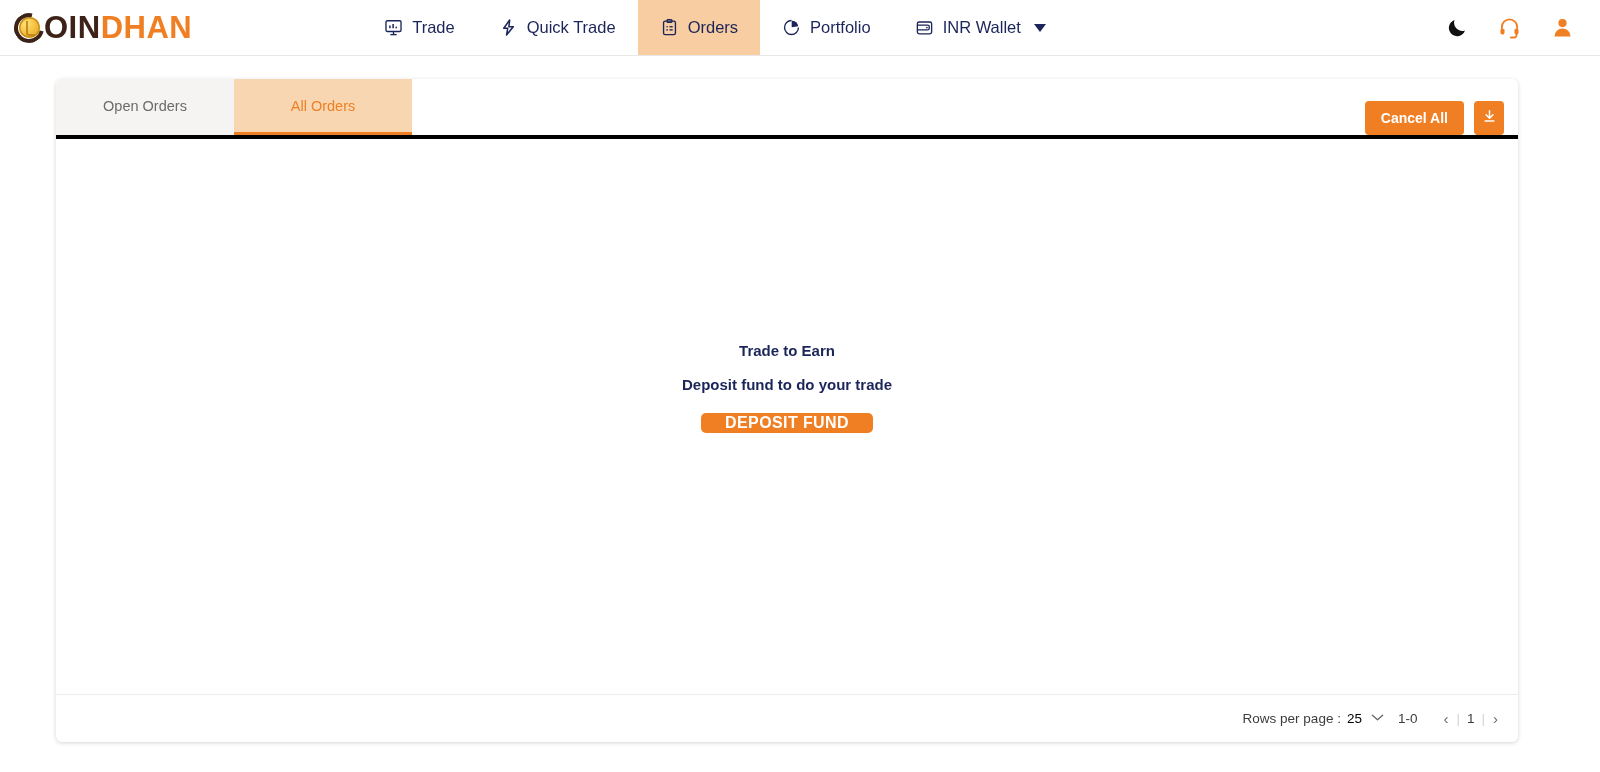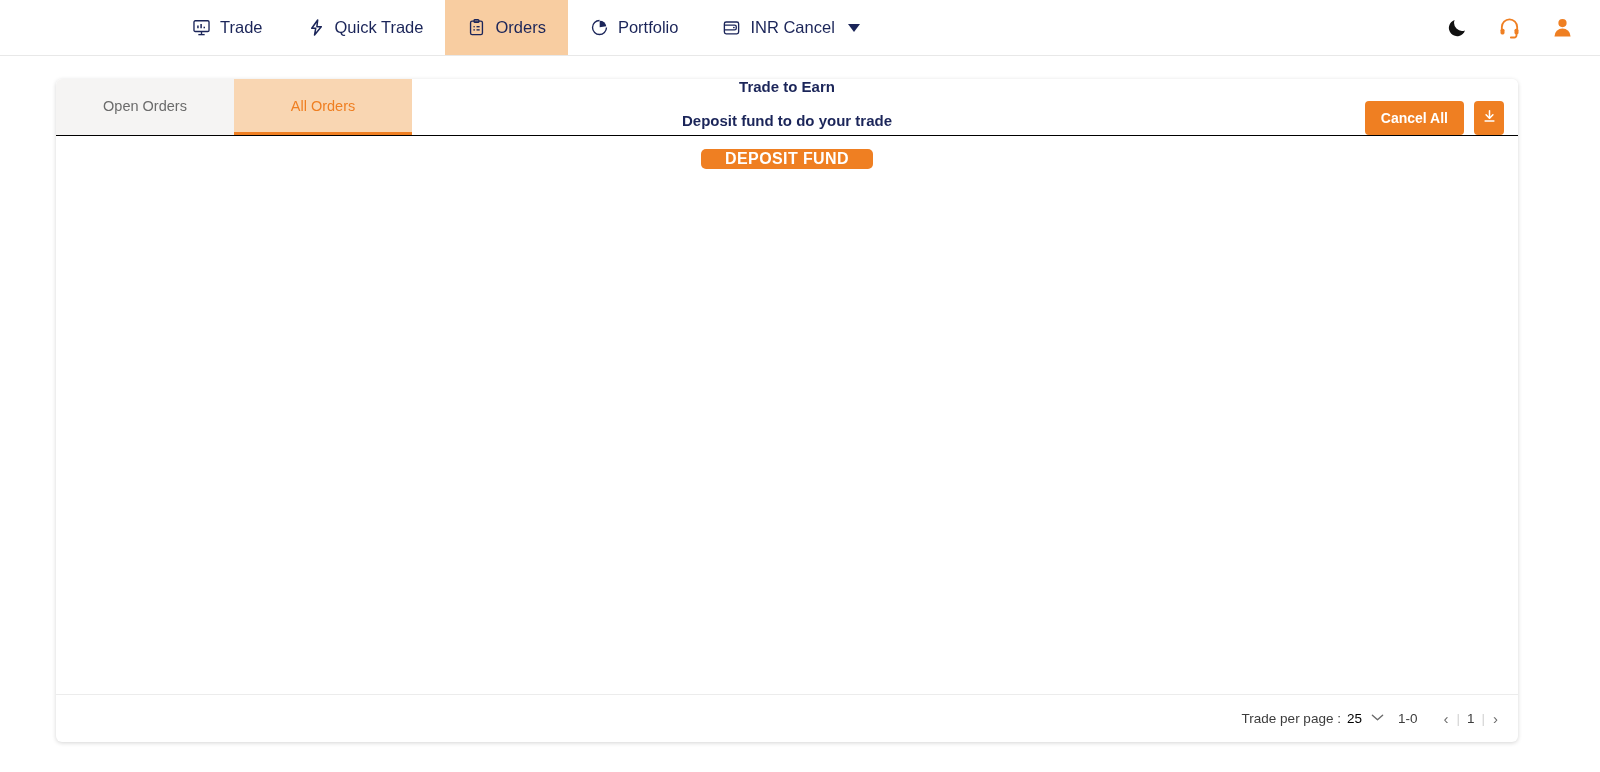--- a/index.html
+++ b/index.html
@@ -171,24 +171,24 @@
     background: #ef7f22;
     border-radius: 4px;
     display: flex;
     align-items: center;
     justify-content: center;
     cursor: pointer;
   }
 
   .card-body {
     flex: 1 1 auto;
-    border-top: 1px solid #000000;
+    border-top: 4px solid #000000;
     position: relative;
     display: flex;
-    align-items: flex-start;
+    align-items: center;
     justify-content: center;
   }
   .empty-state {
     display: flex;
     flex-direction: column;
     align-items: center;
     margin-top: -58px;
   }
   .empty-title {
     font-size: 15px;
@@ -245,20 +245,28 @@
     line-height: 1;
   }
   .pg-sep { color: #d2d2d2; padding: 0 4px; }
   .pg-num { color: #3c3c3c; padding: 0 3px; cursor: pointer; }
 </style>
 </head>
 <body>
 
 <div class="header">
 
+  <div class="logo-wrap">
+    <div class="logo-text">
+      <span class="logo-c-wrap">
+        <span class="logo-coin"></span>
+        <span class="logo-c-ring"></span>
+      </span><span class="logo-dark">OIN</span><span class="logo-orange">DHAN</span>
+    </div>
+  </div>
 
   <div class="nav">
 
     <div class="nav-item">
       <span>
         <svg width="19" height="19" viewBox="0 0 24 24" fill="none" stroke="#1b2559" stroke-width="1.7">
           <rect x="2.5" y="3.5" width="19" height="13.5" rx="1.6"></rect>
           <line x1="8" y1="21" x2="16" y2="21"></line>
             <line x1="12" y1="17" x2="12" y2="21"></line>
           <line x1="7.5" y1="13" x2="7.5" y2="9.5" stroke-width="1.9"></line>
@@ -303,21 +311,21 @@
     </div>
 
     <div class="nav-item">
       <span>
         <svg width="19" height="19" viewBox="0 0 24 24" fill="none" stroke="#1b2559" stroke-width="1.7">
           <rect x="3" y="5" width="18" height="15" rx="2.2"></rect>
           <path d="M3 9 h13 a2 2 0 0 1 2 2 v2 a2 2 0 0 1 -2 2 H3"></path>
           <circle cx="15" cy="12" r="1.1" fill="#1b2559" stroke="none"></circle>
         </svg>
       </span>
-      <span>INR Cancel</span>
+      <span>INR Wallet</span>
       <span class="caret"></span>
     </div>
 
 
   </div>
 
   <div class="header-actions">
     <span class="hicon">
       <svg width="21" height="21" viewBox="0 0 24 24">
         <path d="M20.5 15.3 A9.2 9.2 0 0 1 8.7 3.5 A9.4 9.4 0 1 0 20.5 15.3 Z" fill="#111111"></path>
@@ -371,21 +379,21 @@
 
   <div class="card-body">
     <div class="empty-state">
       <div class="empty-title">Trade to Earn</div>
       <div class="empty-sub">Deposit fund to do your trade</div>
       <button class="btn-deposit">DEPOSIT FUND</button>
     </div>
   </div>
 
   <div class="card-footer">
-    <span class="rows-label">Trade per page :</span>
+    <span class="rows-label">Rows per page :</span>
     <span class="rows-value">25</span>
     <span class="rows-caret">
       <svg width="13" height="9" viewBox="0 0 14 9" fill="none" stroke="#6b6b6b" stroke-width="1.5" stroke-linecap="round" stroke-linejoin="round">
         <polyline points="1.5,2 7,7 12.5,2"></polyline>
       </svg>
     </span>
     <span class="range">1-0</span>
     <span class="pg-arrow">‹</span>
     <span class="pg-sep">|</span>
     <span class="pg-num">1</span>

